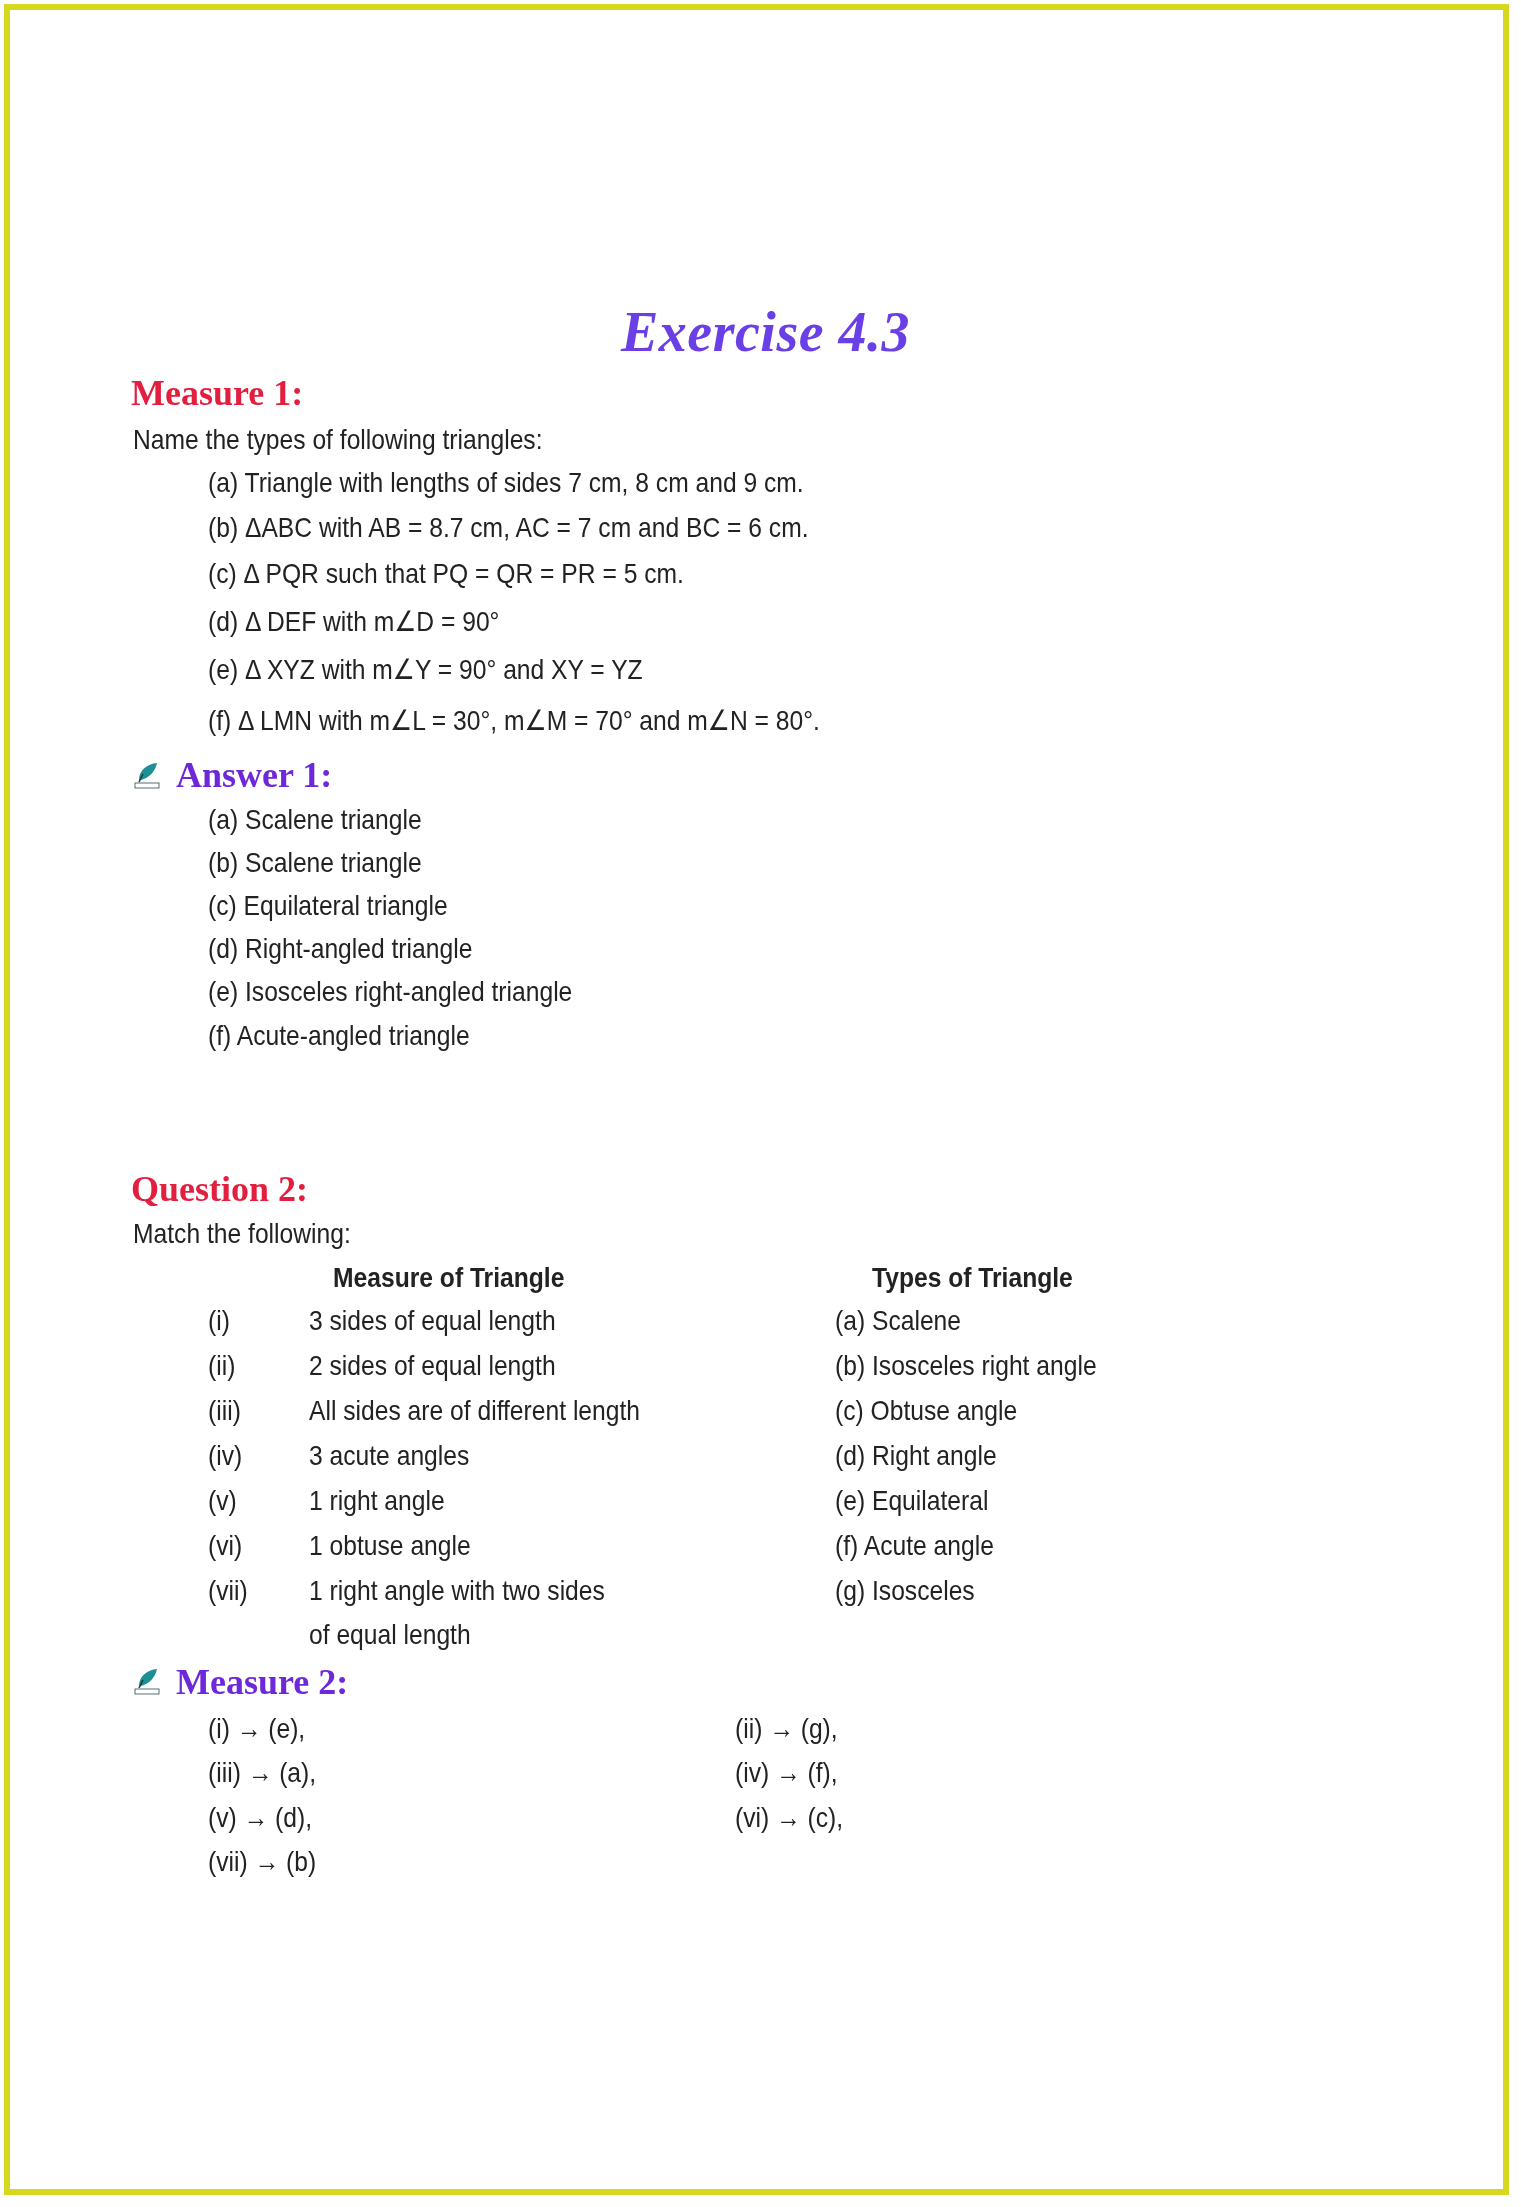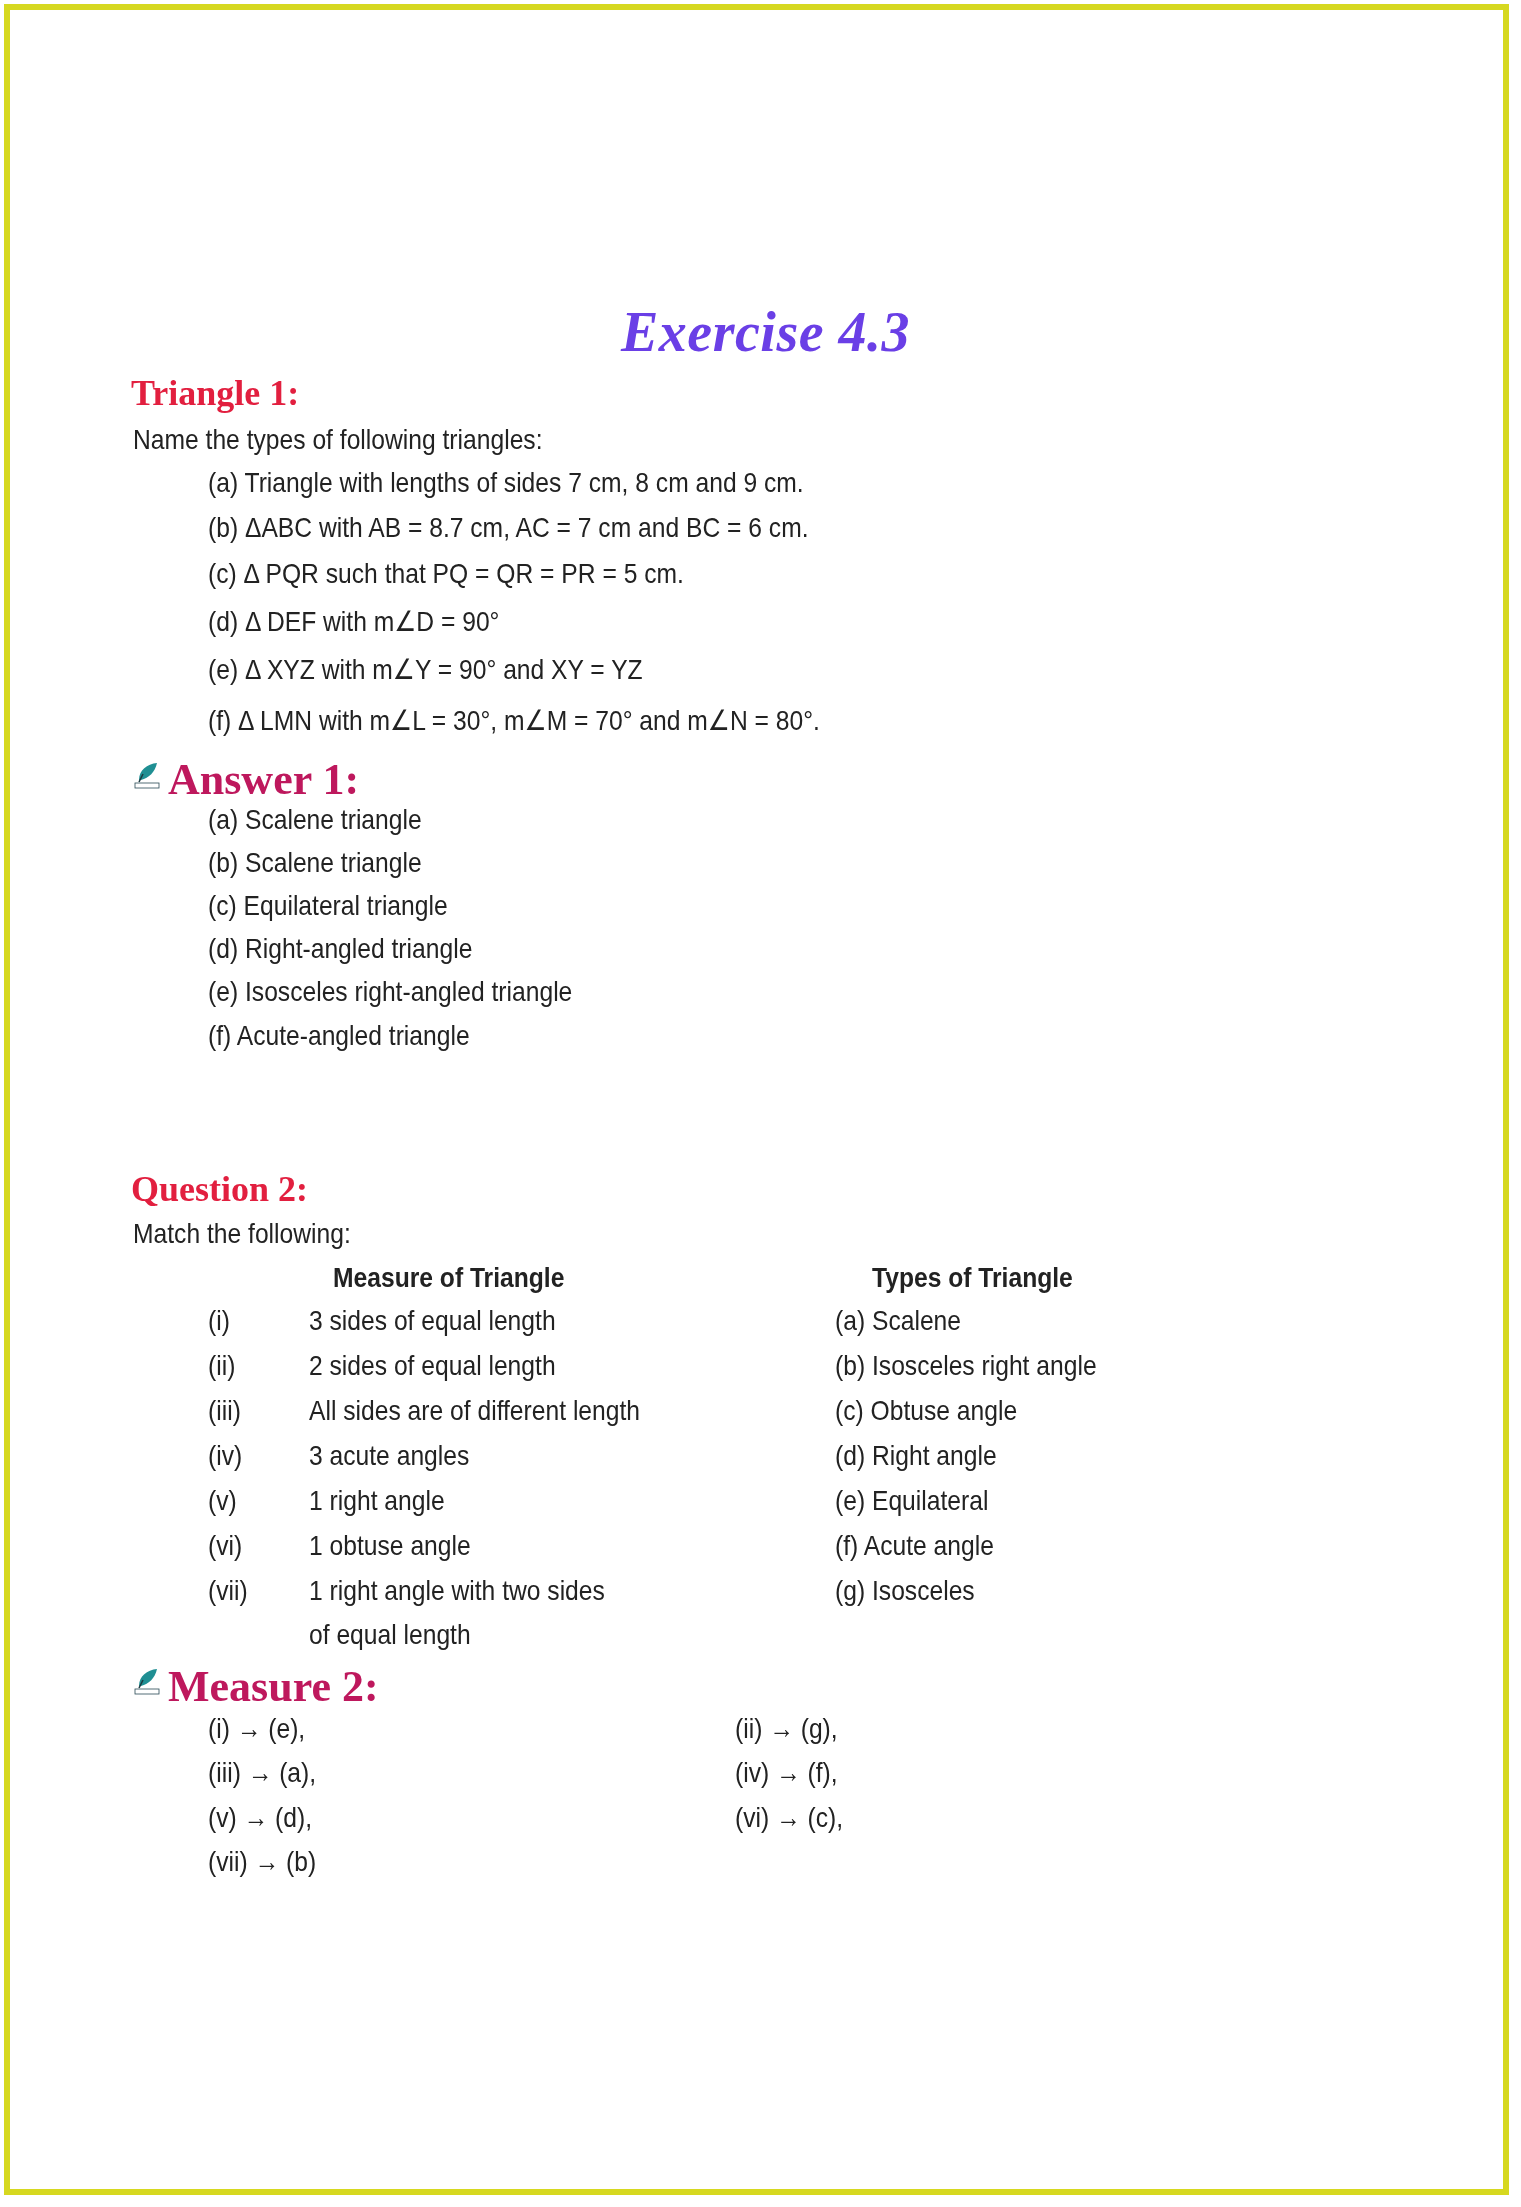--- a/index.html
+++ b/index.html
@@ -17,40 +17,40 @@
       left: 0; width: 1521px; top: 300px; text-align: center;
       font-family: "Liberation Serif", serif; font-style: italic; font-weight: bold;
       font-size: 56px; color: #6a3fe6; letter-spacing: 0.5px;
       padding-left: 10px; box-sizing: border-box;
     }
     .qhead {
       font-family: "Liberation Serif", serif; font-weight: bold; font-size: 36px;
       color: #e21f3f; left: 131px;
     }
     .ahead {
-      font-family: "Liberation Serif", serif; font-weight: bold; font-size: 44px;
-      color: #be185d; left: 168px;
+      font-family: "Liberation Serif", serif; font-weight: bold; font-size: 36px;
+      color: #6d28d9; left: 176px;
     }
     .logo { left: 133px; width: 30px; height: 30px; }
     .body-text {
       font-family: "Liberation Sans", sans-serif; font-size: 28px; color: #222222;
       transform: scaleX(0.88); transform-origin: left center;
     }
     .l0 { left: 133px; }
     .l1 { left: 208px; }
     .bold { font-weight: bold; }
   </style>
 </head>
 <body>
 
 <div class="frame"></div>
 
 <div class="abs title">Exercise 4.3</div>
 
-<div class="abs qhead" style="top:372px;">Triangle 1:</div>
+<div class="abs qhead" style="top:372px;">Measure 1:</div>
 <div class="abs body-text l0" style="top:424px;">Name the types of following triangles:</div>
 <div class="abs body-text l1" style="top:467px;">(a) Triangle with lengths of sides 7 cm, 8 cm and 9 cm.</div>
 <div class="abs body-text l1" style="top:512px;">(b) ΔABC with AB = 8.7 cm, AC = 7 cm and BC = 6 cm.</div>
 <div class="abs body-text l1" style="top:558px;">(c)  Δ PQR such that PQ = QR = PR = 5 cm.</div>
 <div class="abs body-text l1" style="top:605px;">(d)  Δ DEF with  m∠D = 90°</div>
 <div class="abs body-text l1" style="top:653px;">(e)  Δ XYZ with  m∠Y = 90°  and XY = YZ</div>
 <div class="abs body-text l1" style="top:704px;">(f)  Δ LMN with  m∠L = 30°,  m∠M = 70°  and  m∠N = 80°.</div>
 
 <div class="abs logo" style="top:760px;">
   <svg width="30" height="30" viewBox="0 0 30 30">

